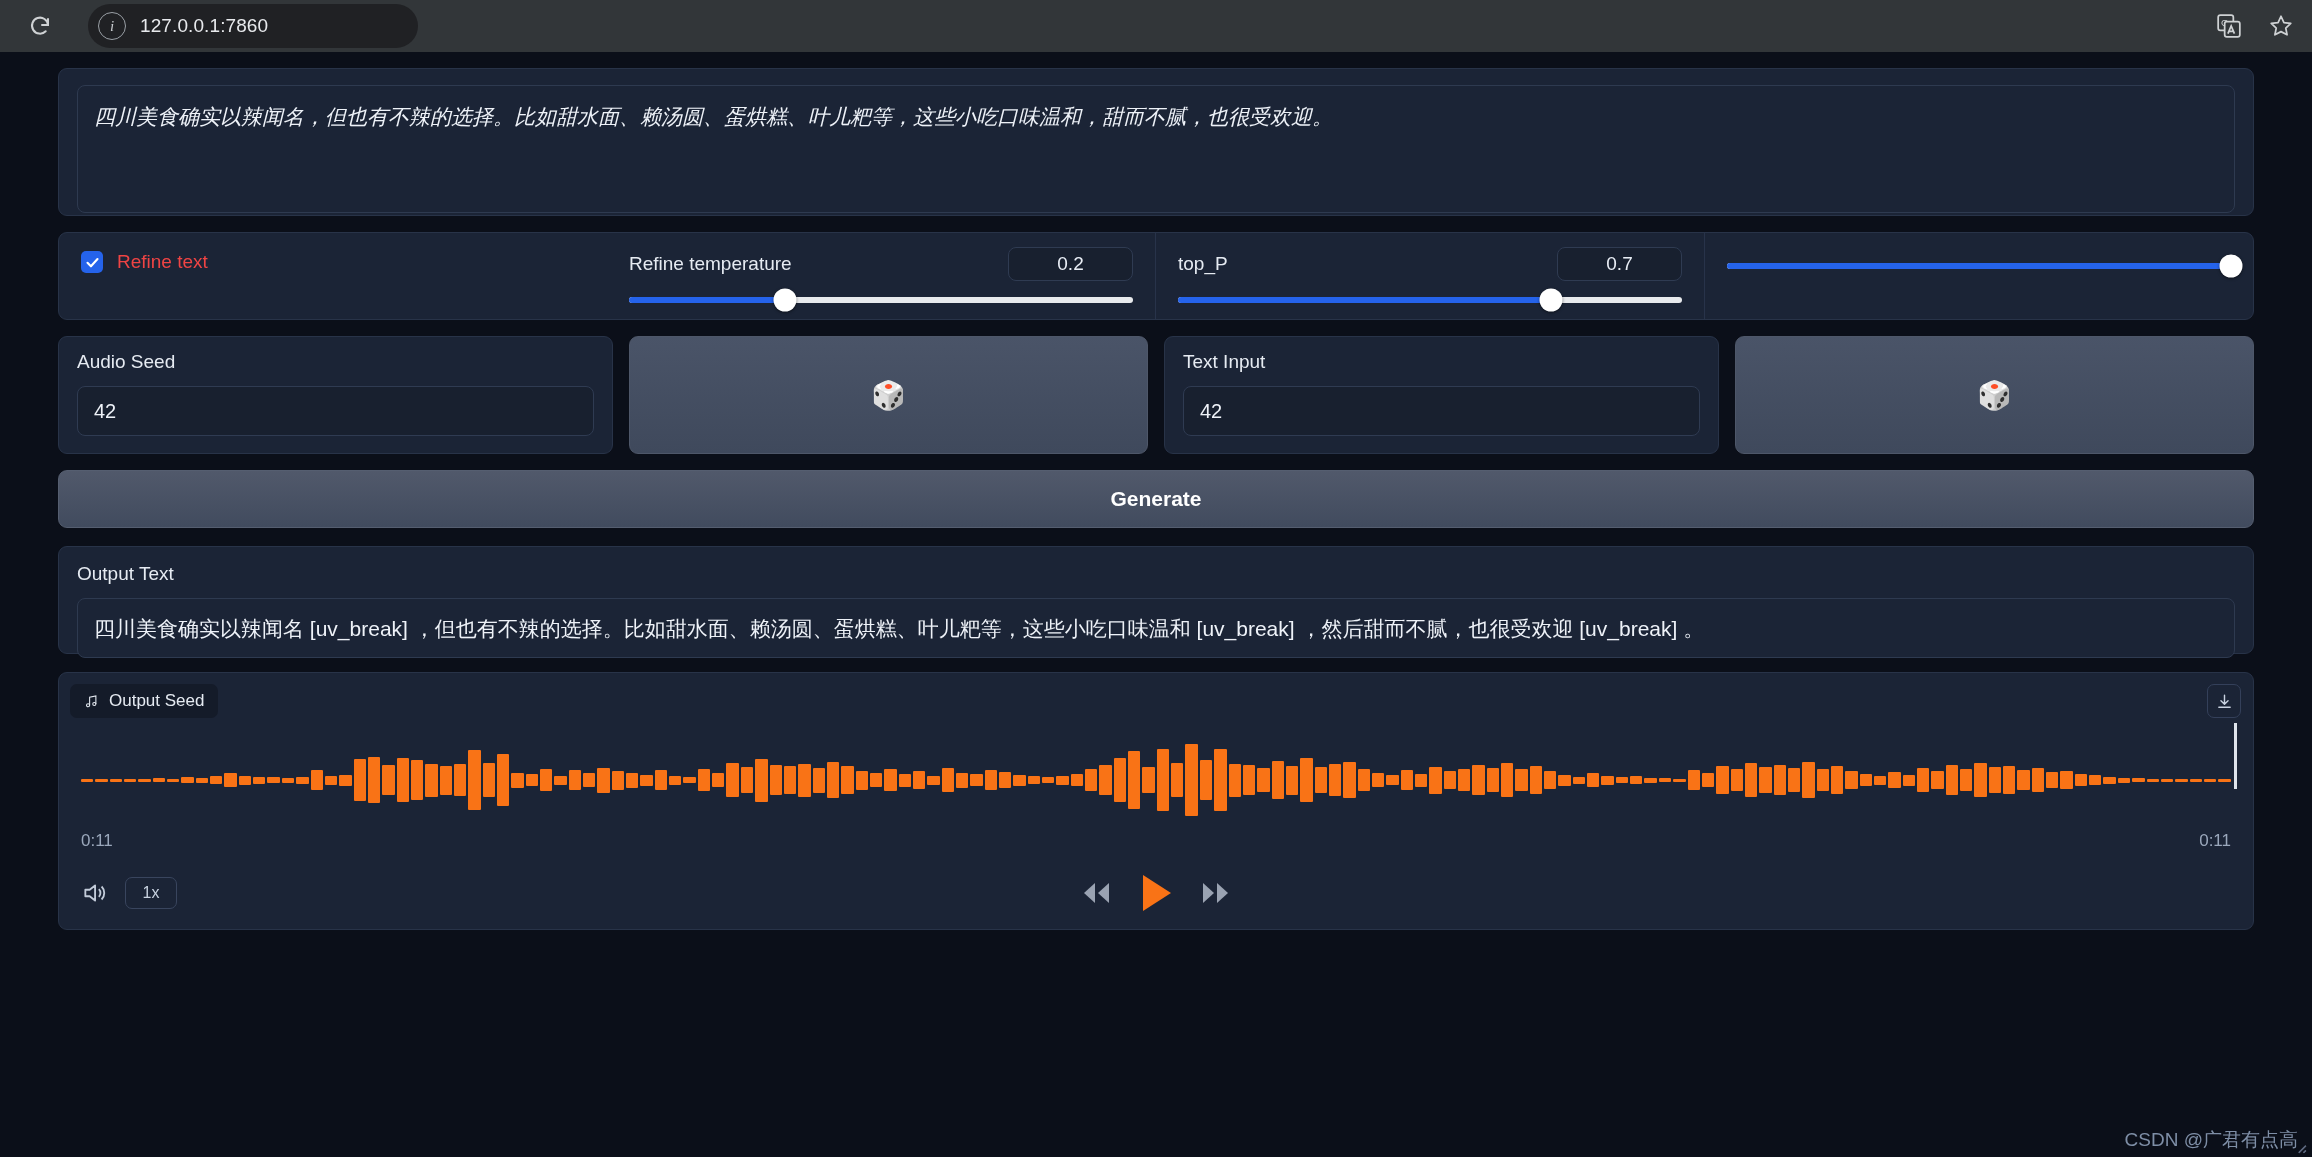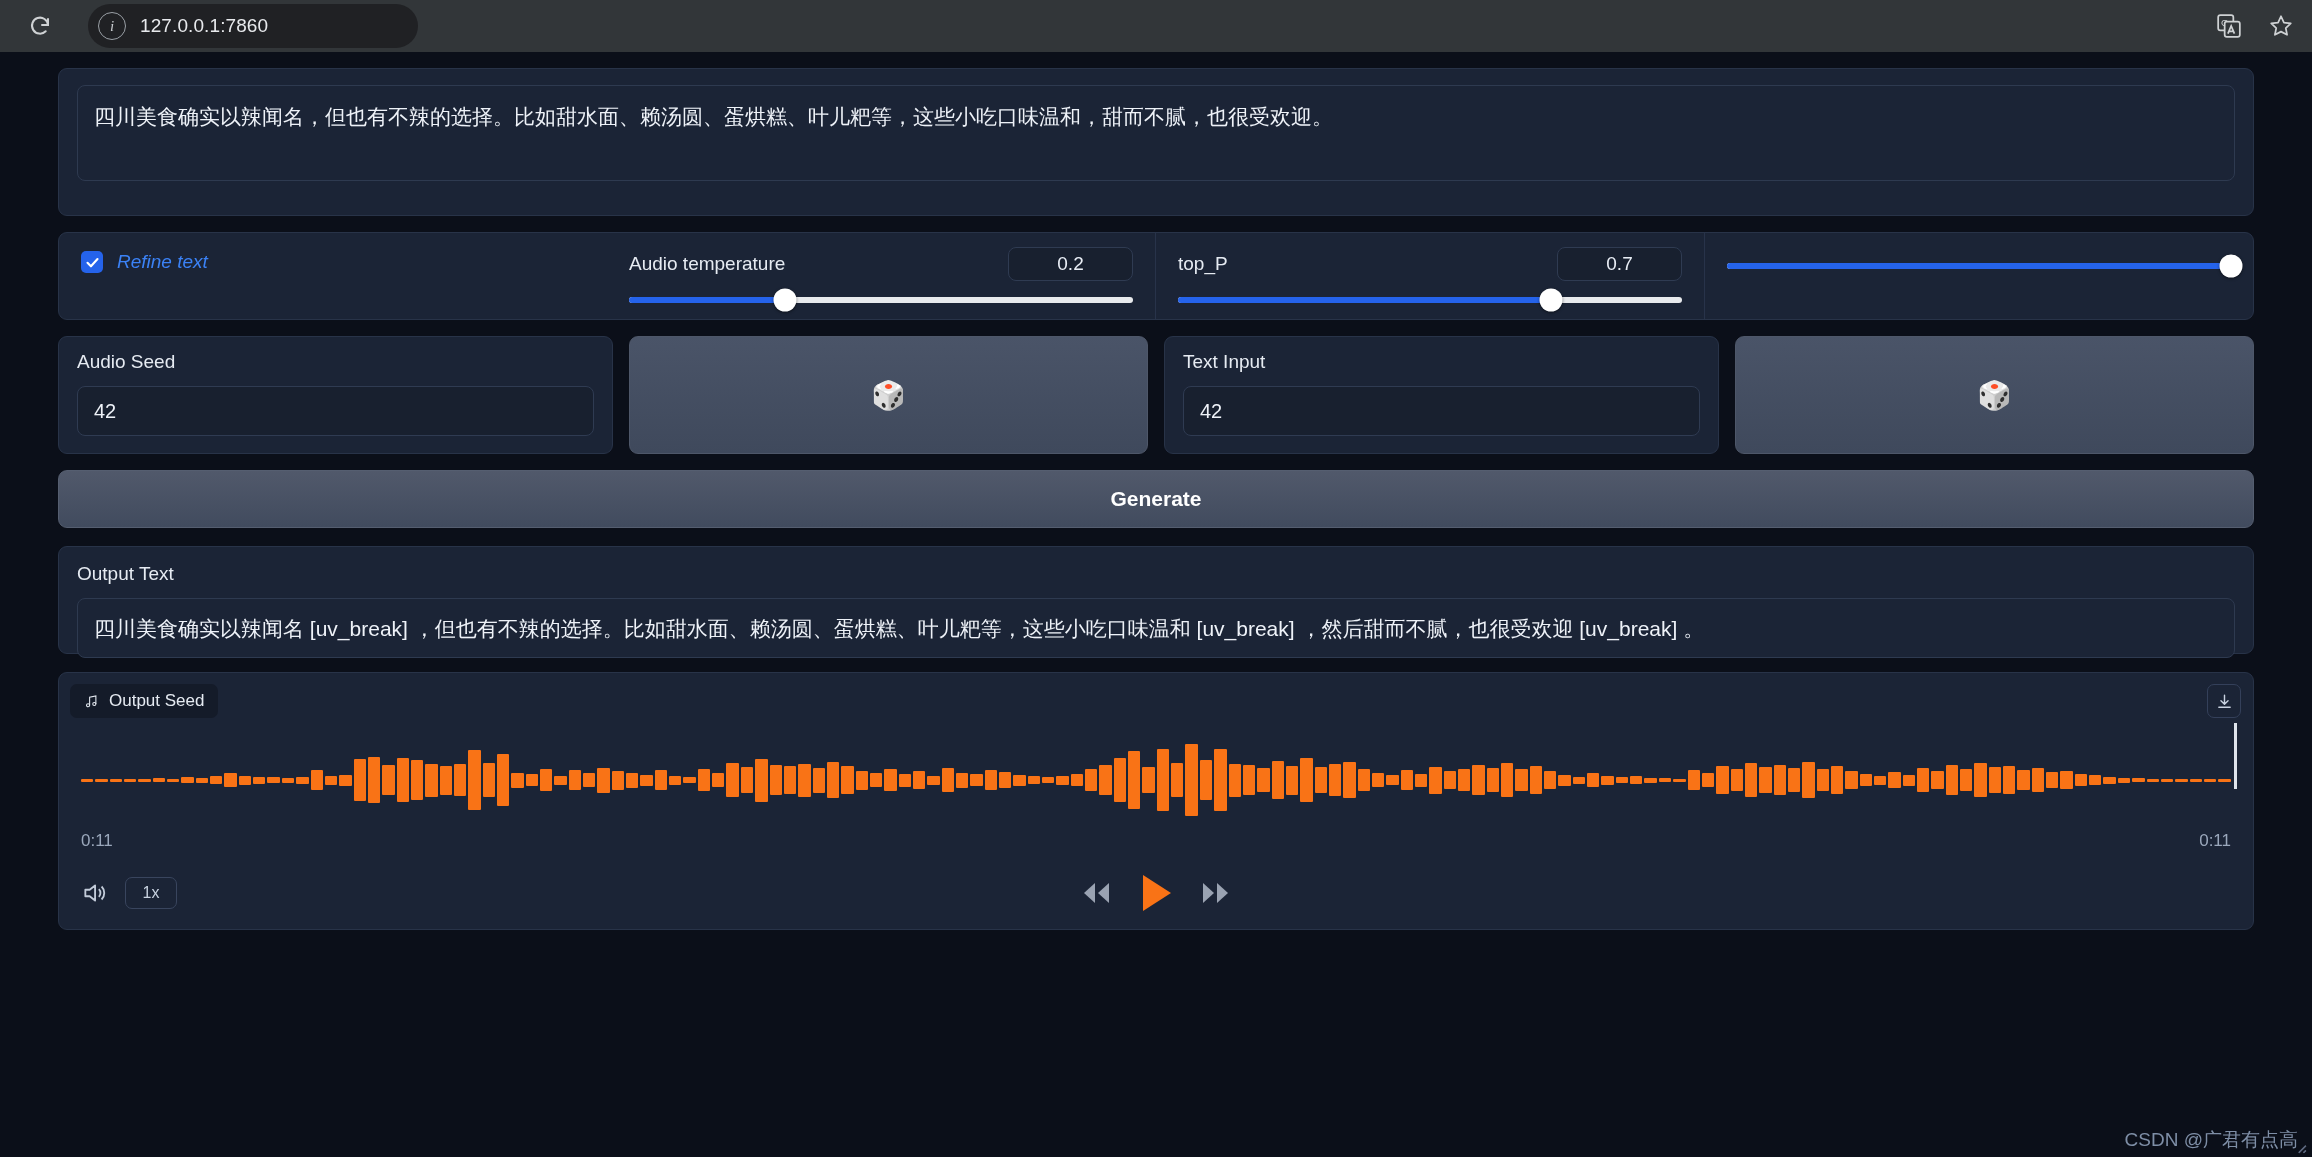--- a/index.html
+++ b/index.html
@@ -78,21 +78,21 @@
     position: relative;
     font-family: "Liberation Sans", "DejaVu Sans", sans-serif;
   }
   .resize-grip {
     position: absolute; right: 5px; bottom: 3px;
     width: 14px; height: 14px; color: #5b667c;
   }
 
   
   .input-block { height: 148px; }
-  .input-block .textarea { height: 96px; }
+  .input-block .textarea { height: 128px; font-style: italic; }
 
   
   .controls-row {
     display: flex;
     margin-top: 16px;
     background: #1b2436;
     border: 1px solid #283348;
     border-radius: 9px;
     height: 88px;
     overflow: hidden;
@@ -142,21 +142,21 @@
     padding: 18px 22px;
   }
   .checkbox {
     width: 22px; height: 22px;
     background: #2563eb;
     border-radius: 5px;
     display: flex; align-items: center; justify-content: center;
     flex: 0 0 auto;
   }
   .checkbox svg { width: 15px; height: 15px; color: #fff; }
-  .refine-label { color: #3b82f6; font-size: 19px; margin-left: 14px; font-style: italic; }
+  .refine-label { color: #ef4444; font-size: 19px; margin-left: 14px; }
 
   
   .seeds-row {
     display: flex; gap: 16px; margin-top: 16px;
   }
   .seed-panel {
     flex: 1 1 0;
     background: #1b2436;
     border: 1px solid #283348;
     border-radius: 9px;
@@ -310,21 +310,21 @@
       <div class="checkbox">
         <svg viewBox="0 0 24 24" fill="none" stroke="currentColor" stroke-width="3.4" stroke-linecap="round" stroke-linejoin="round">
             <path d="M4 12.5l5.5 5.5L20 6.5"></path>
           </svg>
       </div>
       <span class="refine-label">Refine text</span>
     </div>
 
     <div class="ctl-cell">
       <div class="ctl-head">
-        <span class="ctl-label">Audio temperature</span>
+        <span class="ctl-label">Refine temperature</span>
         <div class="ctl-value-box">0.2</div>
       </div>
       <div class="slider">
         <div class="slider-fill" style="width: 31%;"></div>
           <div class="slider-thumb" style="left: 31%;"></div>
       </div>
     </div>
 
     <div class="ctl-cell">
       <div class="ctl-head">

